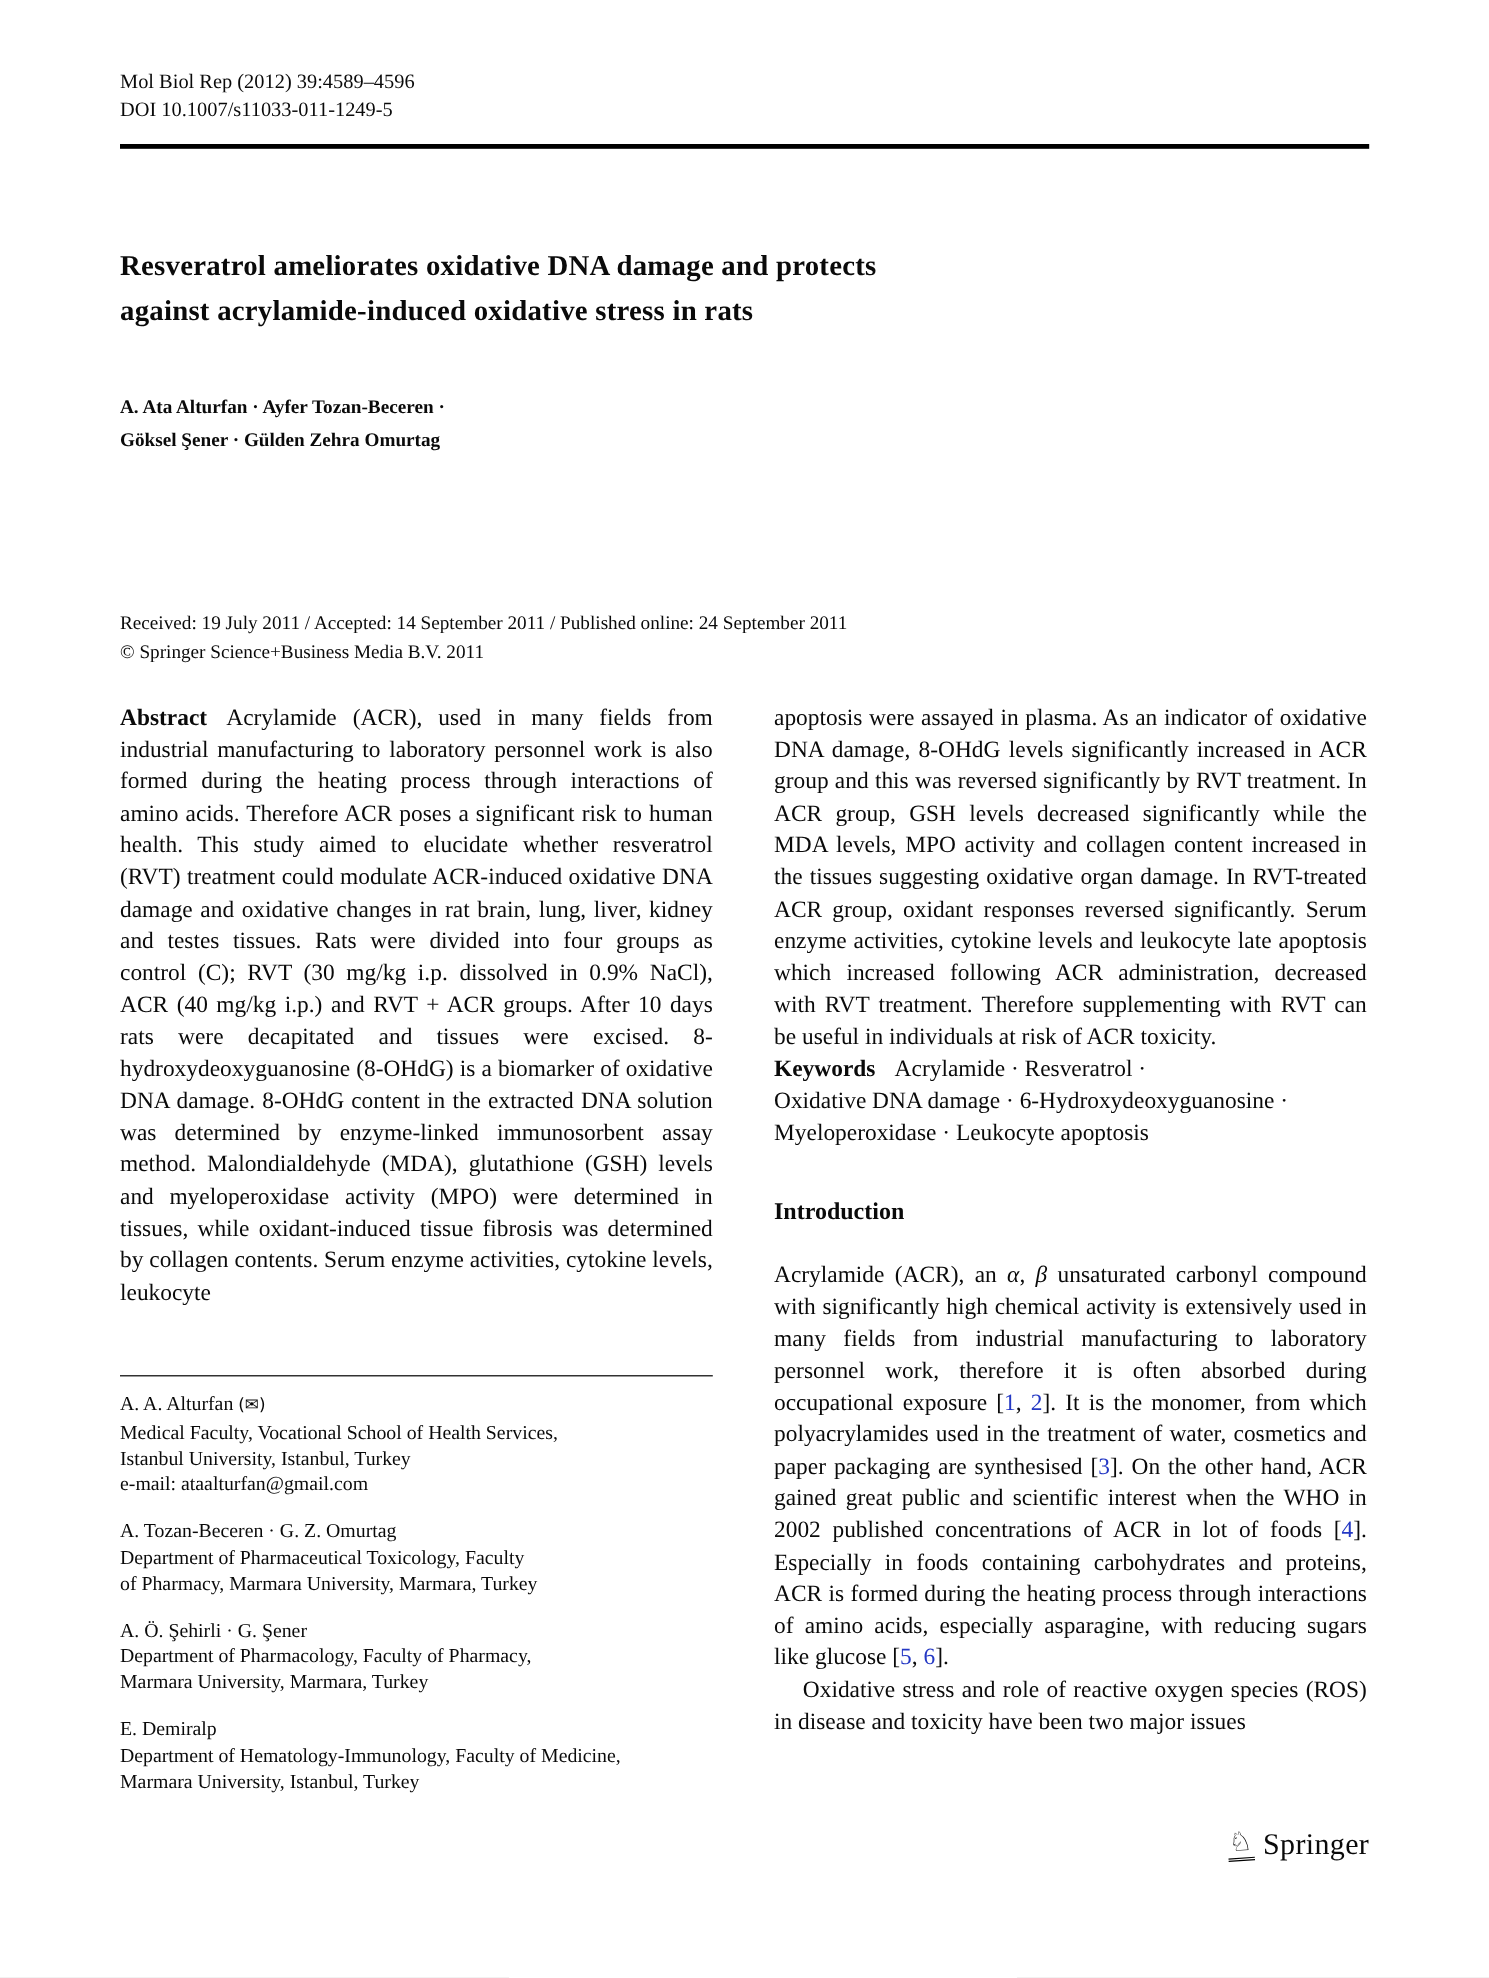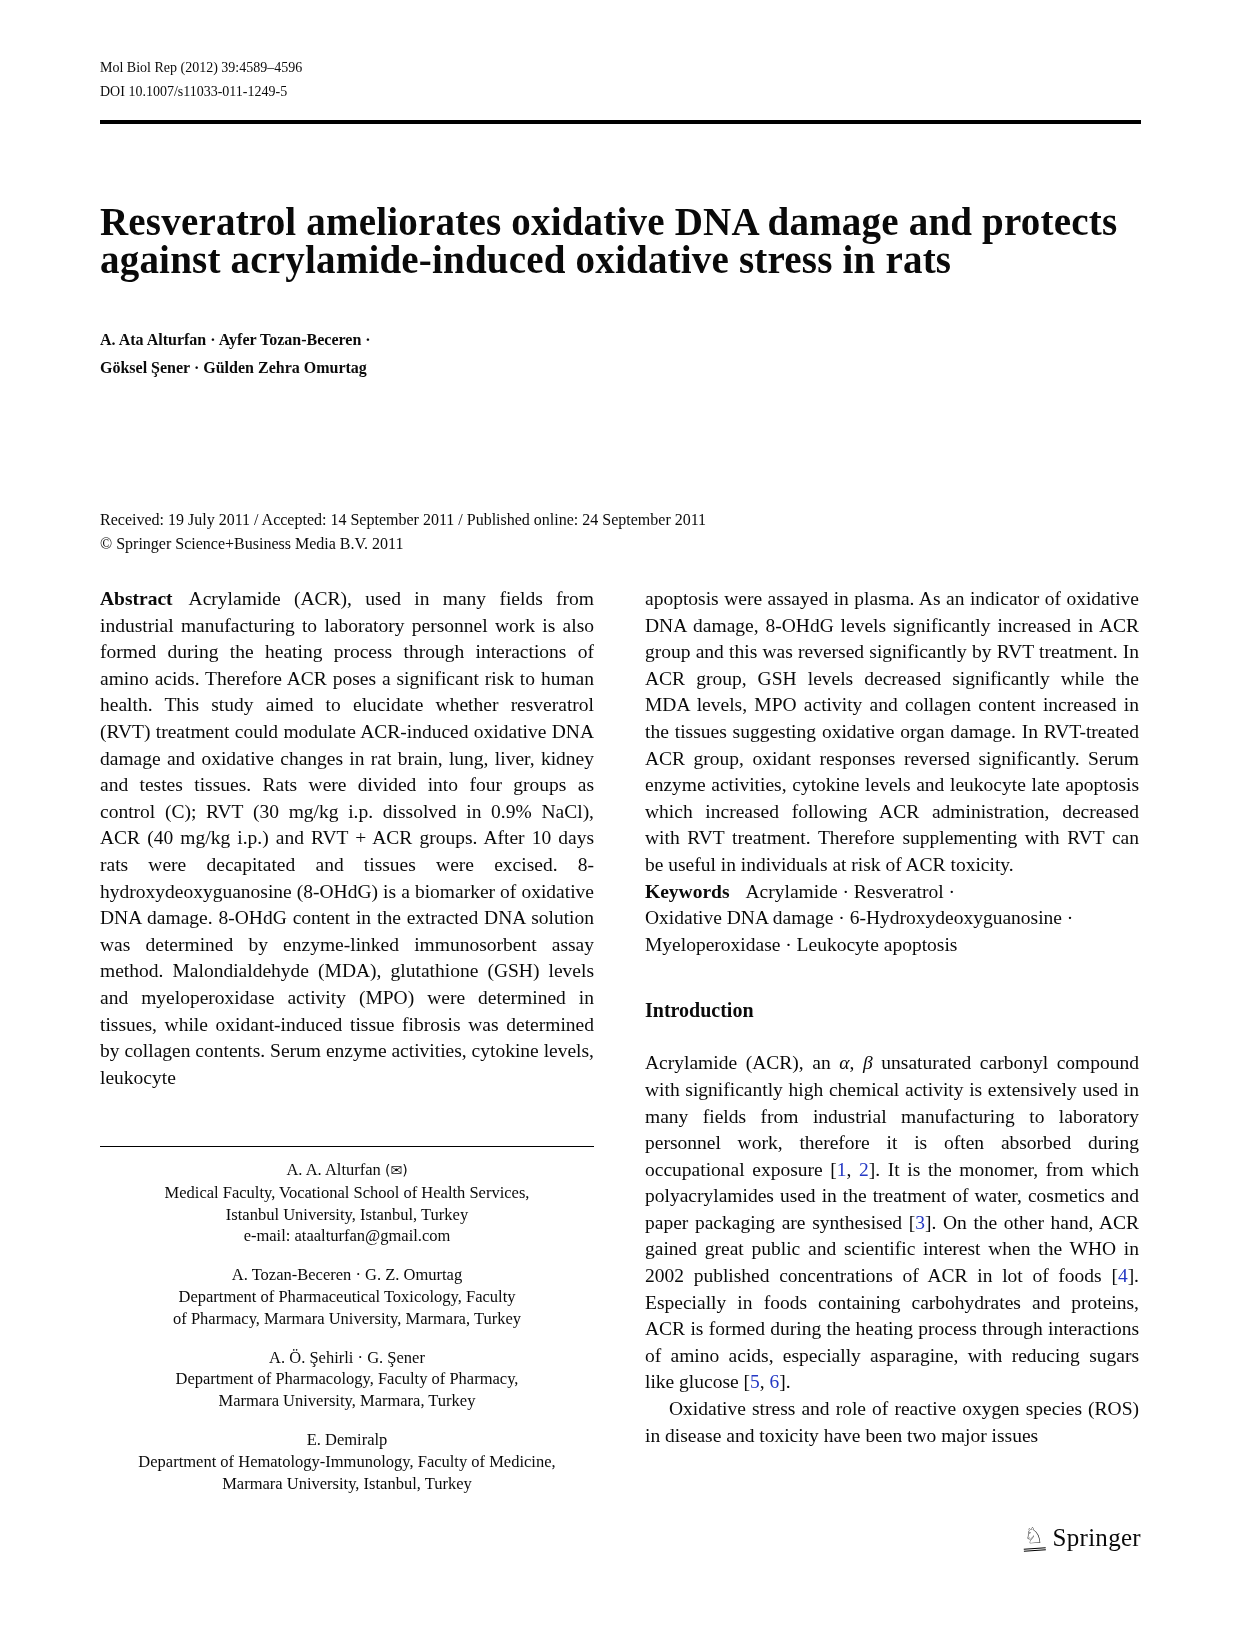--- a/index.html
+++ b/index.html
@@ -9,34 +9,34 @@
     height: 1648px;
     margin: 0 auto;
     background: #ffffff;
     font-family: "Liberation Serif", "DejaVu Serif", serif;
     color: #0a0a0a;
     overflow: hidden;
   }
   .jheader {
     position: absolute;
     left: 100px; top: 56px;
-    font-size: 14px;
+    font-size: 17px;
     line-height: 24px;
   }
   .head-rule {
     position: absolute;
     left: 100px; top: 120px;
     width: 1041px; height: 4px;
     background: #000;
   }
   .title {
     position: absolute;
     left: 100px; top: 203px;
     margin: 0;
-    font-size: 39px;
+    font-size: 24px;
     font-weight: bold;
     line-height: 38px;
     letter-spacing: 0.2px;
     white-space: nowrap;
   }
   .authors {
     position: absolute;
     left: 100px; top: 326px;
     font-size: 16px;
     font-weight: bold;
@@ -78,21 +78,21 @@
   .run-cite { color: #2438c4; }
   .run-italic { font-style: italic; }
   .footnotes {
     position: absolute;
     left: 100px; top: 1146px;
     width: 494px;
     border-top: 1.5px solid #000;
     font-size: 16.5px;
     line-height: 21.8px;
   }
-  .fn-block { margin-top: 17px; text-align: center; }
+  .fn-block { margin-top: 17px; }
   .fn-block:first-of-type { margin-top: 12px; }
   .env { font-family: "DejaVu Sans", sans-serif; font-size: 14px; }
   .springer {
     position: absolute;
     top: 1524px; right: 100px;
     display: flex;
     align-items: center;
     font-size: 25px;
   }
   .sp-logo {

